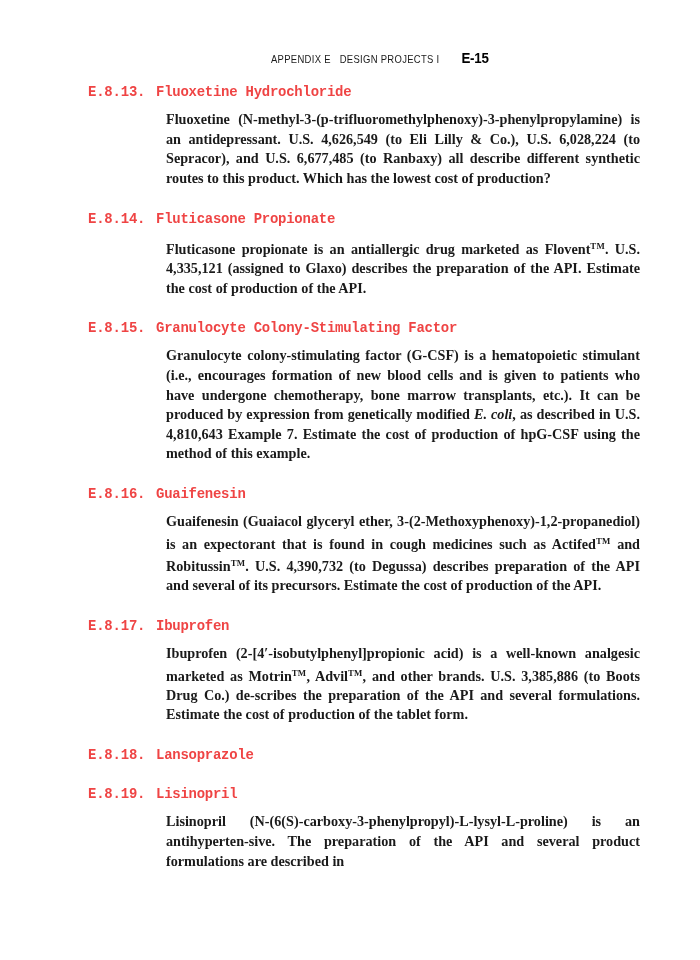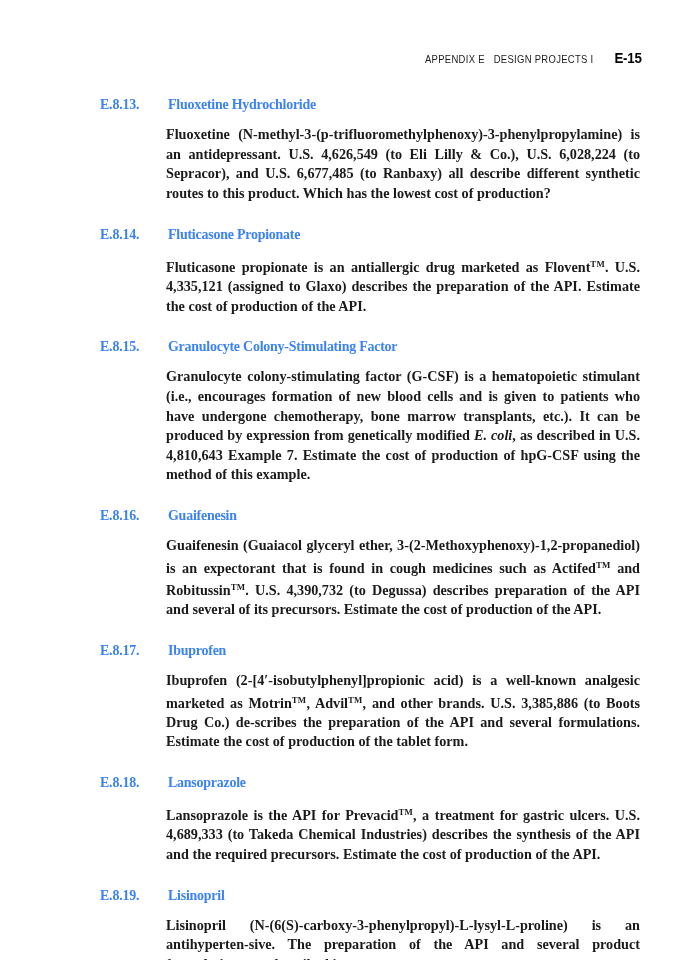--- a/index.html
+++ b/index.html
@@ -22,27 +22,27 @@
     left: 0;
     top: 0;
     width: 700px;
     height: 960px;
     background: #ffffff;
   }
 
   
   .running-head {
     position: absolute;
-    left: 90px;
+    left: 104px;
     top: 50px;
     width: 552px;
     height: 18px;
     display: flex;
     align-items: baseline;
-    justify-content: flex-end;
+    justify-content: center;
   }
   .running-head-left {
     font-family: "Liberation Sans", sans-serif;
     font-size: 10.5px;
     letter-spacing: 0.35px;
     color: #1a1a1a;
     white-space: pre;
     transform: scaleX(0.90);
     transform-origin: left center;
   }
@@ -62,28 +62,28 @@
     left: 88px;
     top: 84px;
     width: 552px;
   }
 
   
   .section {
     margin: 0;
   }
   .sec-heading {
-    font-family: Liberation Serif, serif;
+    font-family: Liberation Mono, monospace;
     font-weight: bold;
     font-size: 15px;
-    color: #3b82f6;
+    color: #ef4444;
     line-height: 1.15;
     display: flex;
     align-items: baseline;
-    margin: 12px;
+    margin: 0;
     white-space: nowrap;
   }
   .sec-num {
     display: inline-block;
     width: 68px;
     flex: 0 0 68px;
     letter-spacing: -0.2px;
     transform: scaleX(0.93);
     transform-origin: left center;
   }
@@ -168,21 +168,20 @@
         <span class="sec-title">Ibuprofen</span>
       </h2>
       <p class="sec-body">Ibuprofen (2-[4′-isobutylphenyl]propionic acid) is a well-known analgesic marketed as Motrin<sup class="tm">TM</sup>, Advil<sup class="tm">TM</sup>, and other brands. U.S. 3,385,886 (to Boots Drug Co.) de-scribes the preparation of the API and several formulations. Estimate the cost of production of the tablet form.</p>
     </div>
 
     <div class="section">
       <h2 class="sec-heading">
         <span class="sec-num">E.8.18.</span>
         <span class="sec-title">Lansoprazole</span>
       </h2>
-      <p class="sec-body">Lansoprazole is the API for Prevacid<sup class="tm">TM</sup>, a treatment for gastric ulcers. U.S. 4,689,333 (to Takeda Chemical Industries) describes the synthesis of the API and the required precursors. Estimate the cost of production of the API.</p>
     </div>
 
     <div class="section">
       <h2 class="sec-heading">
         <span class="sec-num">E.8.19.</span>
         <span class="sec-title">Lisinopril</span>
       </h2>
       <p class="sec-body">Lisinopril (N-(6(S)-carboxy-3-phenylpropyl)-L-lysyl-L-proline) is an antihyperten-sive. The preparation of the API and several product formulations are described in</p>
     </div>
 

